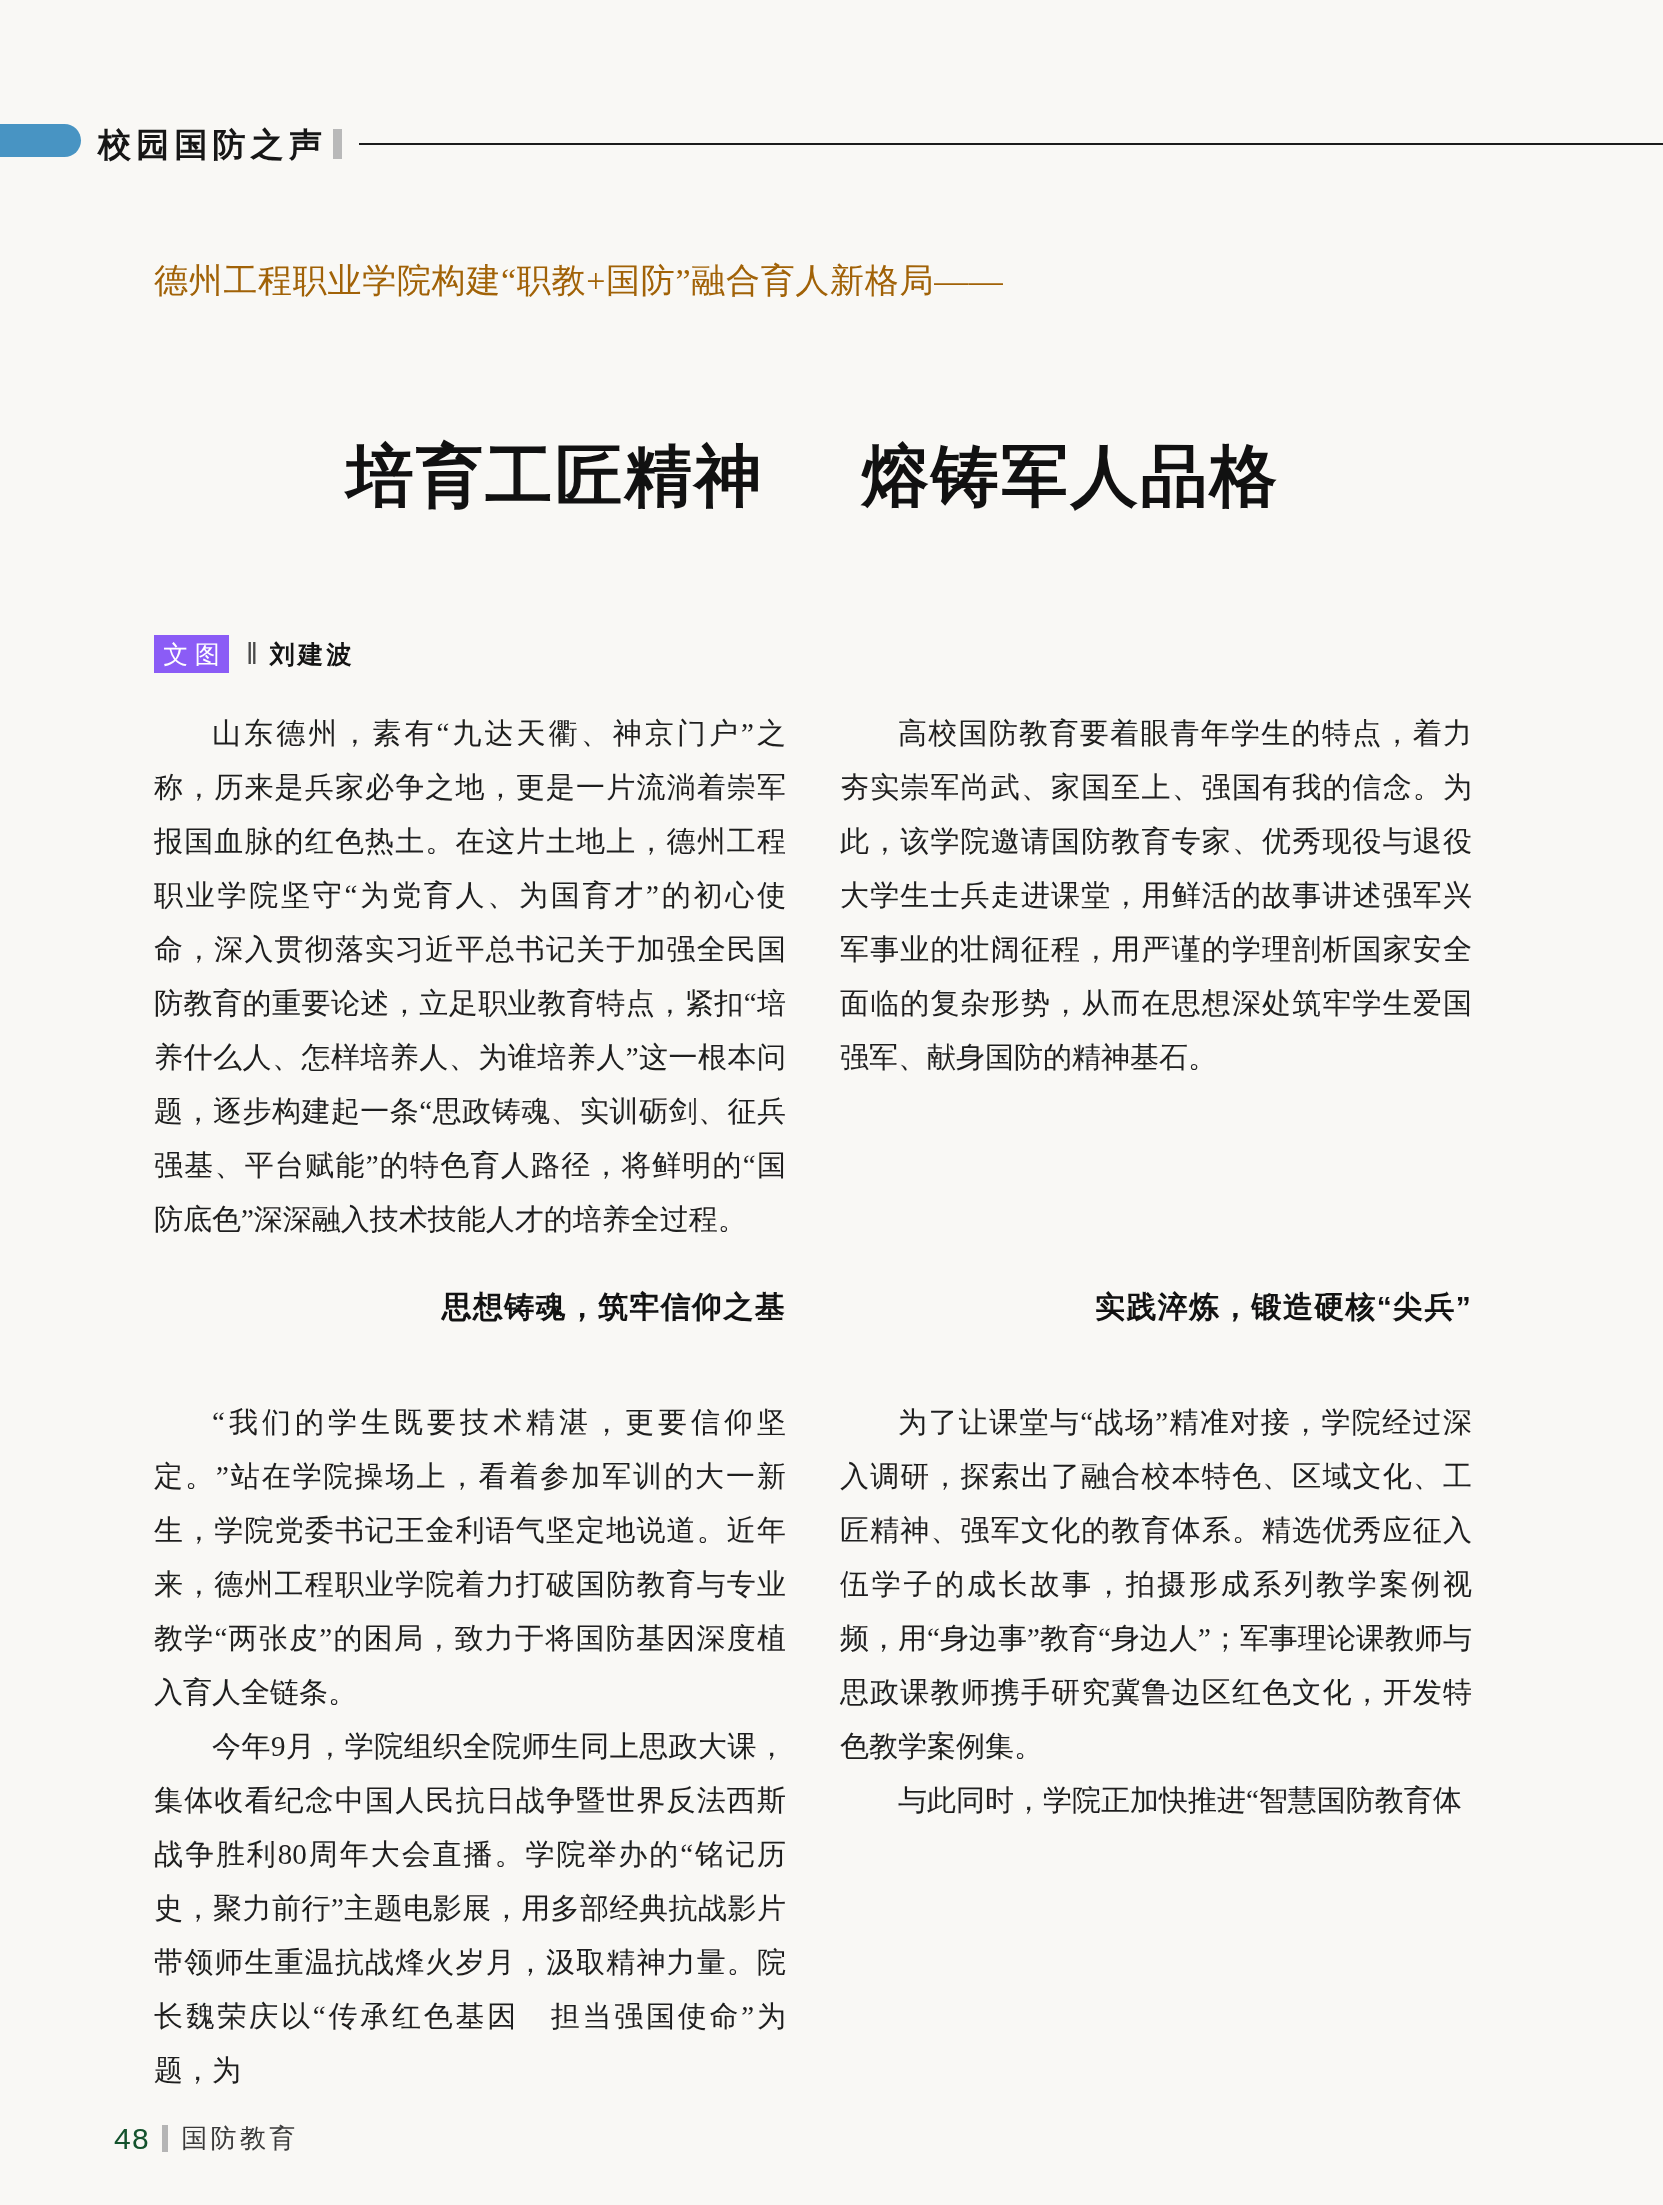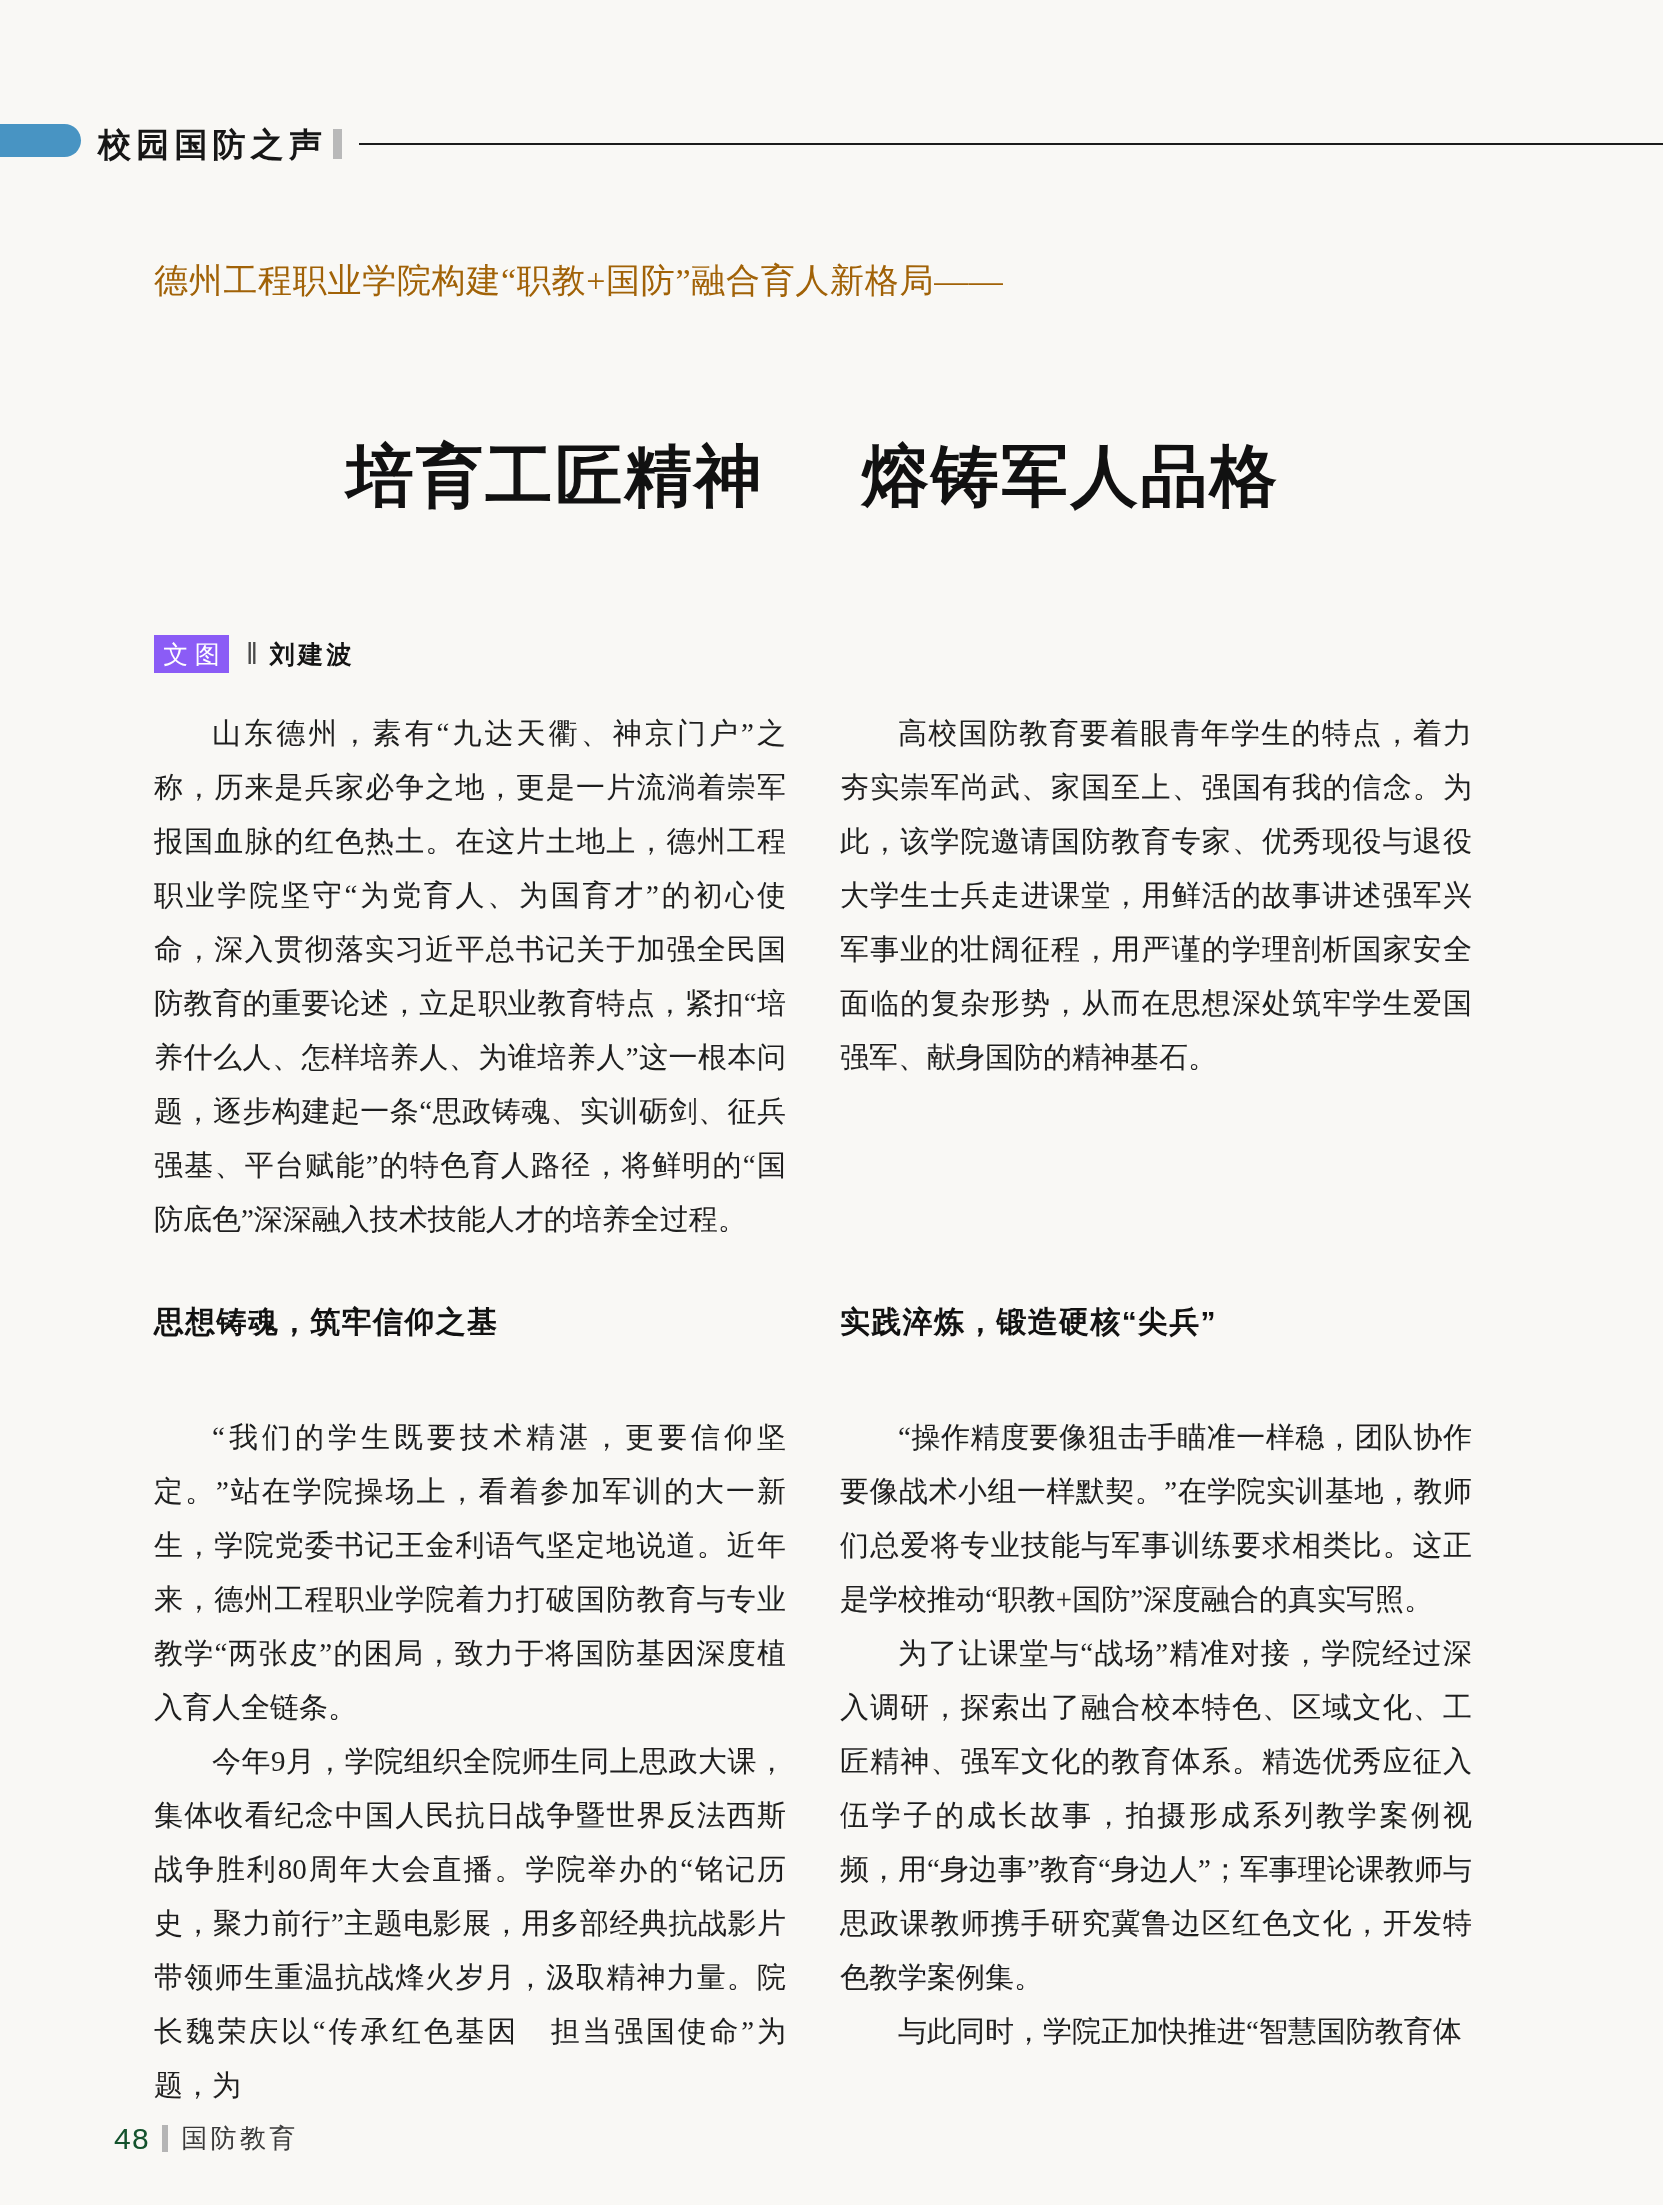--- a/index.html
+++ b/index.html
@@ -80,24 +80,24 @@
   .col-right { left: 840px; }
   .body-p {
     margin: 0;
     font-size: 29px; line-height: 54px;
     text-align: justify; text-indent: 2em;
     color: #1e1e1e;
   }
   .no-indent { text-indent: 0; }
   .group-fixed { height: 544px; overflow: hidden; }
   .sec-heading {
-    margin: 51px 0 68px 0;
+    margin: 36px 0 68px 0;
     font-family: "Liberation Sans", "DejaVu Sans", sans-serif;
     font-weight: bold; font-size: 30px; line-height: 41px;
-    letter-spacing: 1.3px; text-align: left; color: #121212;
+    letter-spacing: 1.3px; text-align: right; color: #121212;
   }
 
   
   .page-footer {
     position: absolute; left: 114px; top: 2121px;
     display: flex; align-items: center;
   }
   .footer-num {
     font-family: "Liberation Sans", "DejaVu Sans", sans-serif;
     font-weight: 300; font-size: 30px; color: #14532d; letter-spacing: 1.3px;
@@ -138,21 +138,20 @@
     <div class="sec-heading">思想铸魂，筑牢信仰之基</div>
     <p class="body-p">“我们的学生既要技术精湛，更要信仰坚定。”站在学院操场上，看着参加军训的大一新生，学院党委书记王金利语气坚定地说道。近年来，德州工程职业学院着力打破国防教育与专业教学“两张皮”的困局，致力于将国防基因深度植入育人全链条。</p>
     <p class="body-p">今年9月，学院组织全院师生同上思政大课，集体收看纪念中国人民抗日战争暨世界反法西斯战争胜利80周年大会直播。学院举办的“铭记历史，聚力前行”主题电影展，用多部经典抗战影片带领师生重温抗战烽火岁月，汲取精神力量。院长魏荣庆以“传承红色基因　担当强国使命”为题，为</p>
   </div>
 
   <div class="col col-right">
     <div class="group-fixed">
       <p class="body-p">高校国防教育要着眼青年学生的特点，着力夯实崇军尚武、家国至上、强国有我的信念。为此，该学院邀请国防教育专家、优秀现役与退役大学生士兵走进课堂，用鲜活的故事讲述强军兴军事业的壮阔征程，用严谨的学理剖析国家安全面临的复杂形势，从而在思想深处筑牢学生爱国强军、献身国防的精神基石。</p>
     </div>
     <div class="sec-heading">实践淬炼，锻造硬核“尖兵”</div>
-    <p class="body-p">“操作精度要像狙击手瞄准一样稳，团队协作要像战术小组一样默契。”在学院实训基地，教师们总爱将专业技能与军事训练要求相类比。这正是学校推动“职教+国防”深度融合的真实写照。</p>
     <p class="body-p">为了让课堂与“战场”精准对接，学院经过深入调研，探索出了融合校本特色、区域文化、工匠精神、强军文化的教育体系。精选优秀应征入伍学子的成长故事，拍摄形成系列教学案例视频，用“身边事”教育“身边人”；军事理论课教师与思政课教师携手研究冀鲁边区红色文化，开发特色教学案例集。</p>
     <p class="body-p">与此同时，学院正加快推进“智慧国防教育体</p>
   </div>
 
   <div class="page-footer">
     <span class="footer-num">48</span>
     <span class="footer-bar"></span>
     <span class="footer-section">国防教育</span>
   </div>
 

